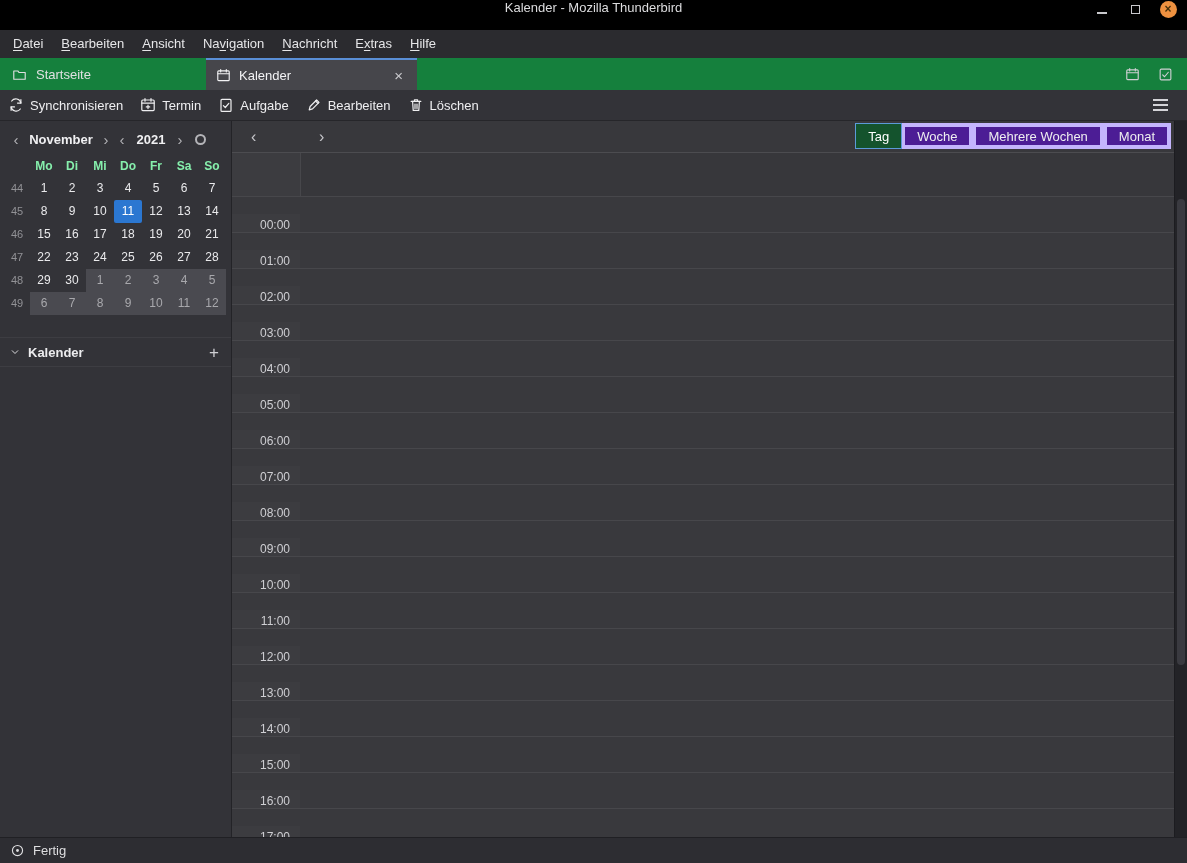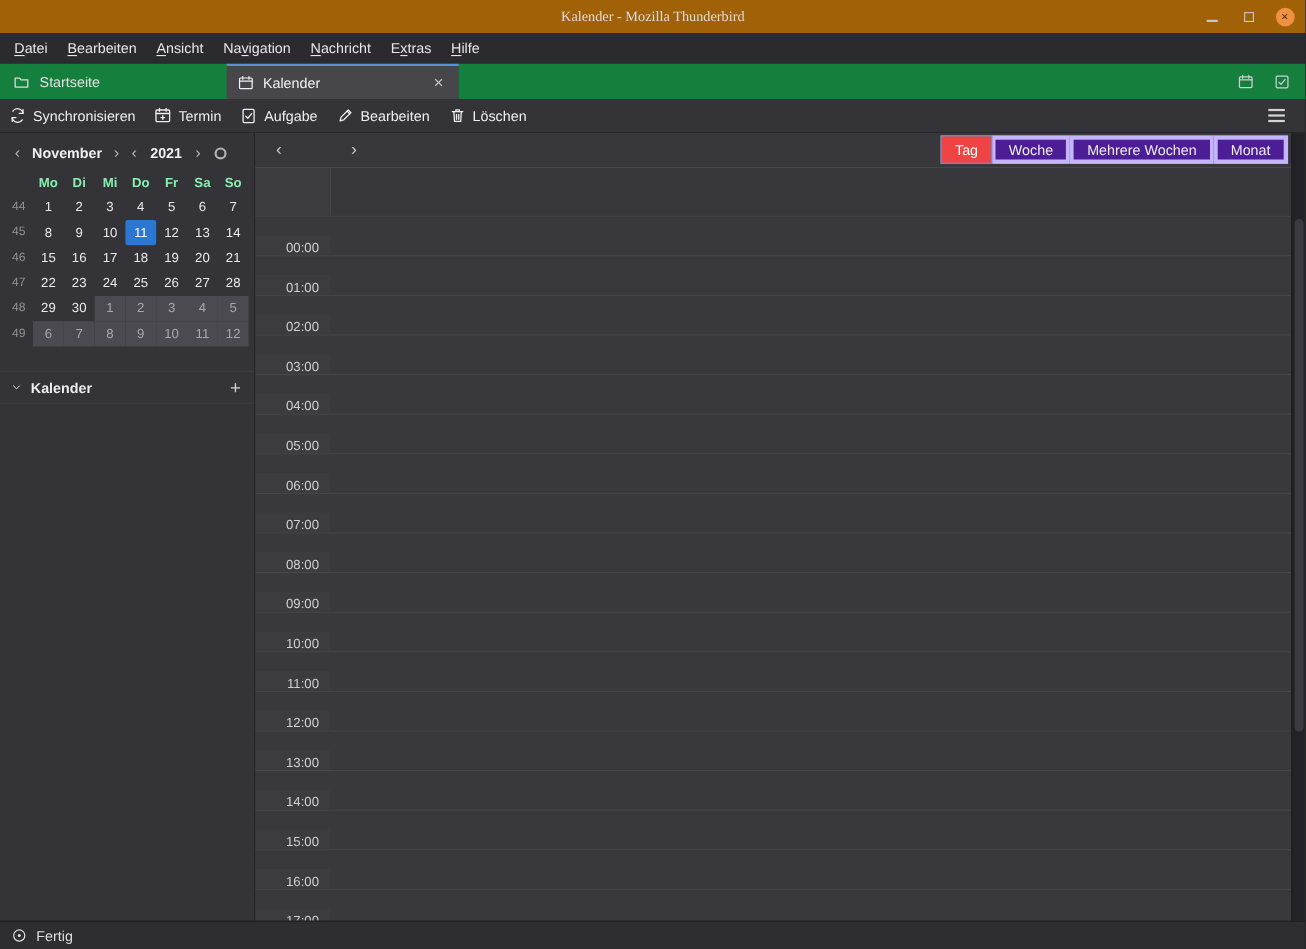--- a/index.html
+++ b/index.html
@@ -1,21 +1,21 @@
 <!DOCTYPE html>
 <html style="--selection-blue: #2b77d1; --active-view-border: #5c9ad9; --active-tab-line: #5a8fd6; --close-button: #ee9140;"><head>
 <meta charset="utf-8">
 <style>
   * { margin:0; padding:0; box-sizing:border-box; }
   html,body { background:#1b1b1f; }
   body { font-family:"Liberation Sans", sans-serif; }
   .window { width:1187px; height:863px; display:flex; flex-direction:column; background:#323236; color:#e8e8ea; overflow:hidden; position:relative; }
 
   
-  .titlebar { height:30px; flex:none; background:#a16207; display:flex; align-items:center; position:relative;font-family:Liberation Serif, serif; }
+  .titlebar { height:30px; flex:none; background:#000000; display:flex; align-items:flex-start; position:relative; }
   .titlebar .title { position:absolute; left:0; right:0; text-align:center; font-size:13px; color:#dcdcde; pointer-events:none; }
   .win-controls { margin-left:auto; display:flex; align-items:center; gap:15px; padding-right:10px; z-index:1; }
   .win-btn { display:flex; align-items:center; justify-content:center; width:18px; height:18px; }
   .min-glyph { display:block; width:10px; height:2px; background:#c8c8cc; margin-top:7px; }
   .restore-glyph { display:block; width:9px; height:9px; border:1.5px solid #c8c8cc; }
   .close-circle { display:flex; width:17px; height:17px; border-radius:50%; background:var(--close-button,#ee9140); color:#47300a; font-size:12px; font-weight:bold; align-items:center; justify-content:center; line-height:1; }
 
   
   .menubar { height:28px; flex:none; background:#2b2b2f; display:flex; align-items:stretch; padding-left:4px; }
   .menu-item { padding:0 9px; font-size:13px; color:#e6e6e8; line-height:28px; }
@@ -63,21 +63,21 @@
   
   .main { flex:1; min-width:0; display:flex; background:#39393d; }
   .main-body { flex:1; min-width:0; display:flex; flex-direction:column; }
   .viewbar { height:32px; flex:none; background:#38383c; border-bottom:1px solid #4c4c50; display:flex; align-items:stretch; }
   .viewbar-nav { display:flex; align-items:center; padding-left:10px; }
   .nav-arrow { font-size:16px; color:#c6c6ca; padding:0 9px; line-height:1; }
   .today-label { font-size:13px; color:#f2f2f4; padding:0 5px;margin-top:45px; }
   .viewbar .spacer { flex:1; }
   .view-group { display:flex; align-items:stretch; padding:2px 3px 3px 0; }
   .view-btn { display:flex; align-items:center; padding:0 12px; font-size:13px; color:#eeeef0; background:#4c1d95; border:4px solid #c4b5fd; margin-left:-1px; position:relative; }
-  .view-btn.active { border:1px solid var(--active-view-border,#5c9ad9); background:#ef4444; color:#fff; z-index:2; }
+  .view-btn.active { border:1px solid var(--active-view-border,#5c9ad9); background:#14532d; color:#fff; z-index:2; }
 
   .allday-row { height:44px; flex:none; display:flex; border-bottom:1px solid #47474b; }
   .allday-gutter { width:68px; flex:none; background:#3c3c40; }
   .allday-area { flex:1; background:#37373b; border-left:1px solid #47474b; }
 
   .timegrid { flex:1; min-height:0; overflow:hidden; }
   .hour-row { display:flex; height:36px; border-bottom:1px solid #47474b;align-items:flex-end; }
   .hour-label { width:68px; flex:none; background:#3c3c40; color:#cfcfd3; font-size:12px; text-align:right; padding:4px 10px 0 0; }
   .hour-cell { flex:1; background:#39393d; border-left:1px solid #47474b; }
 

